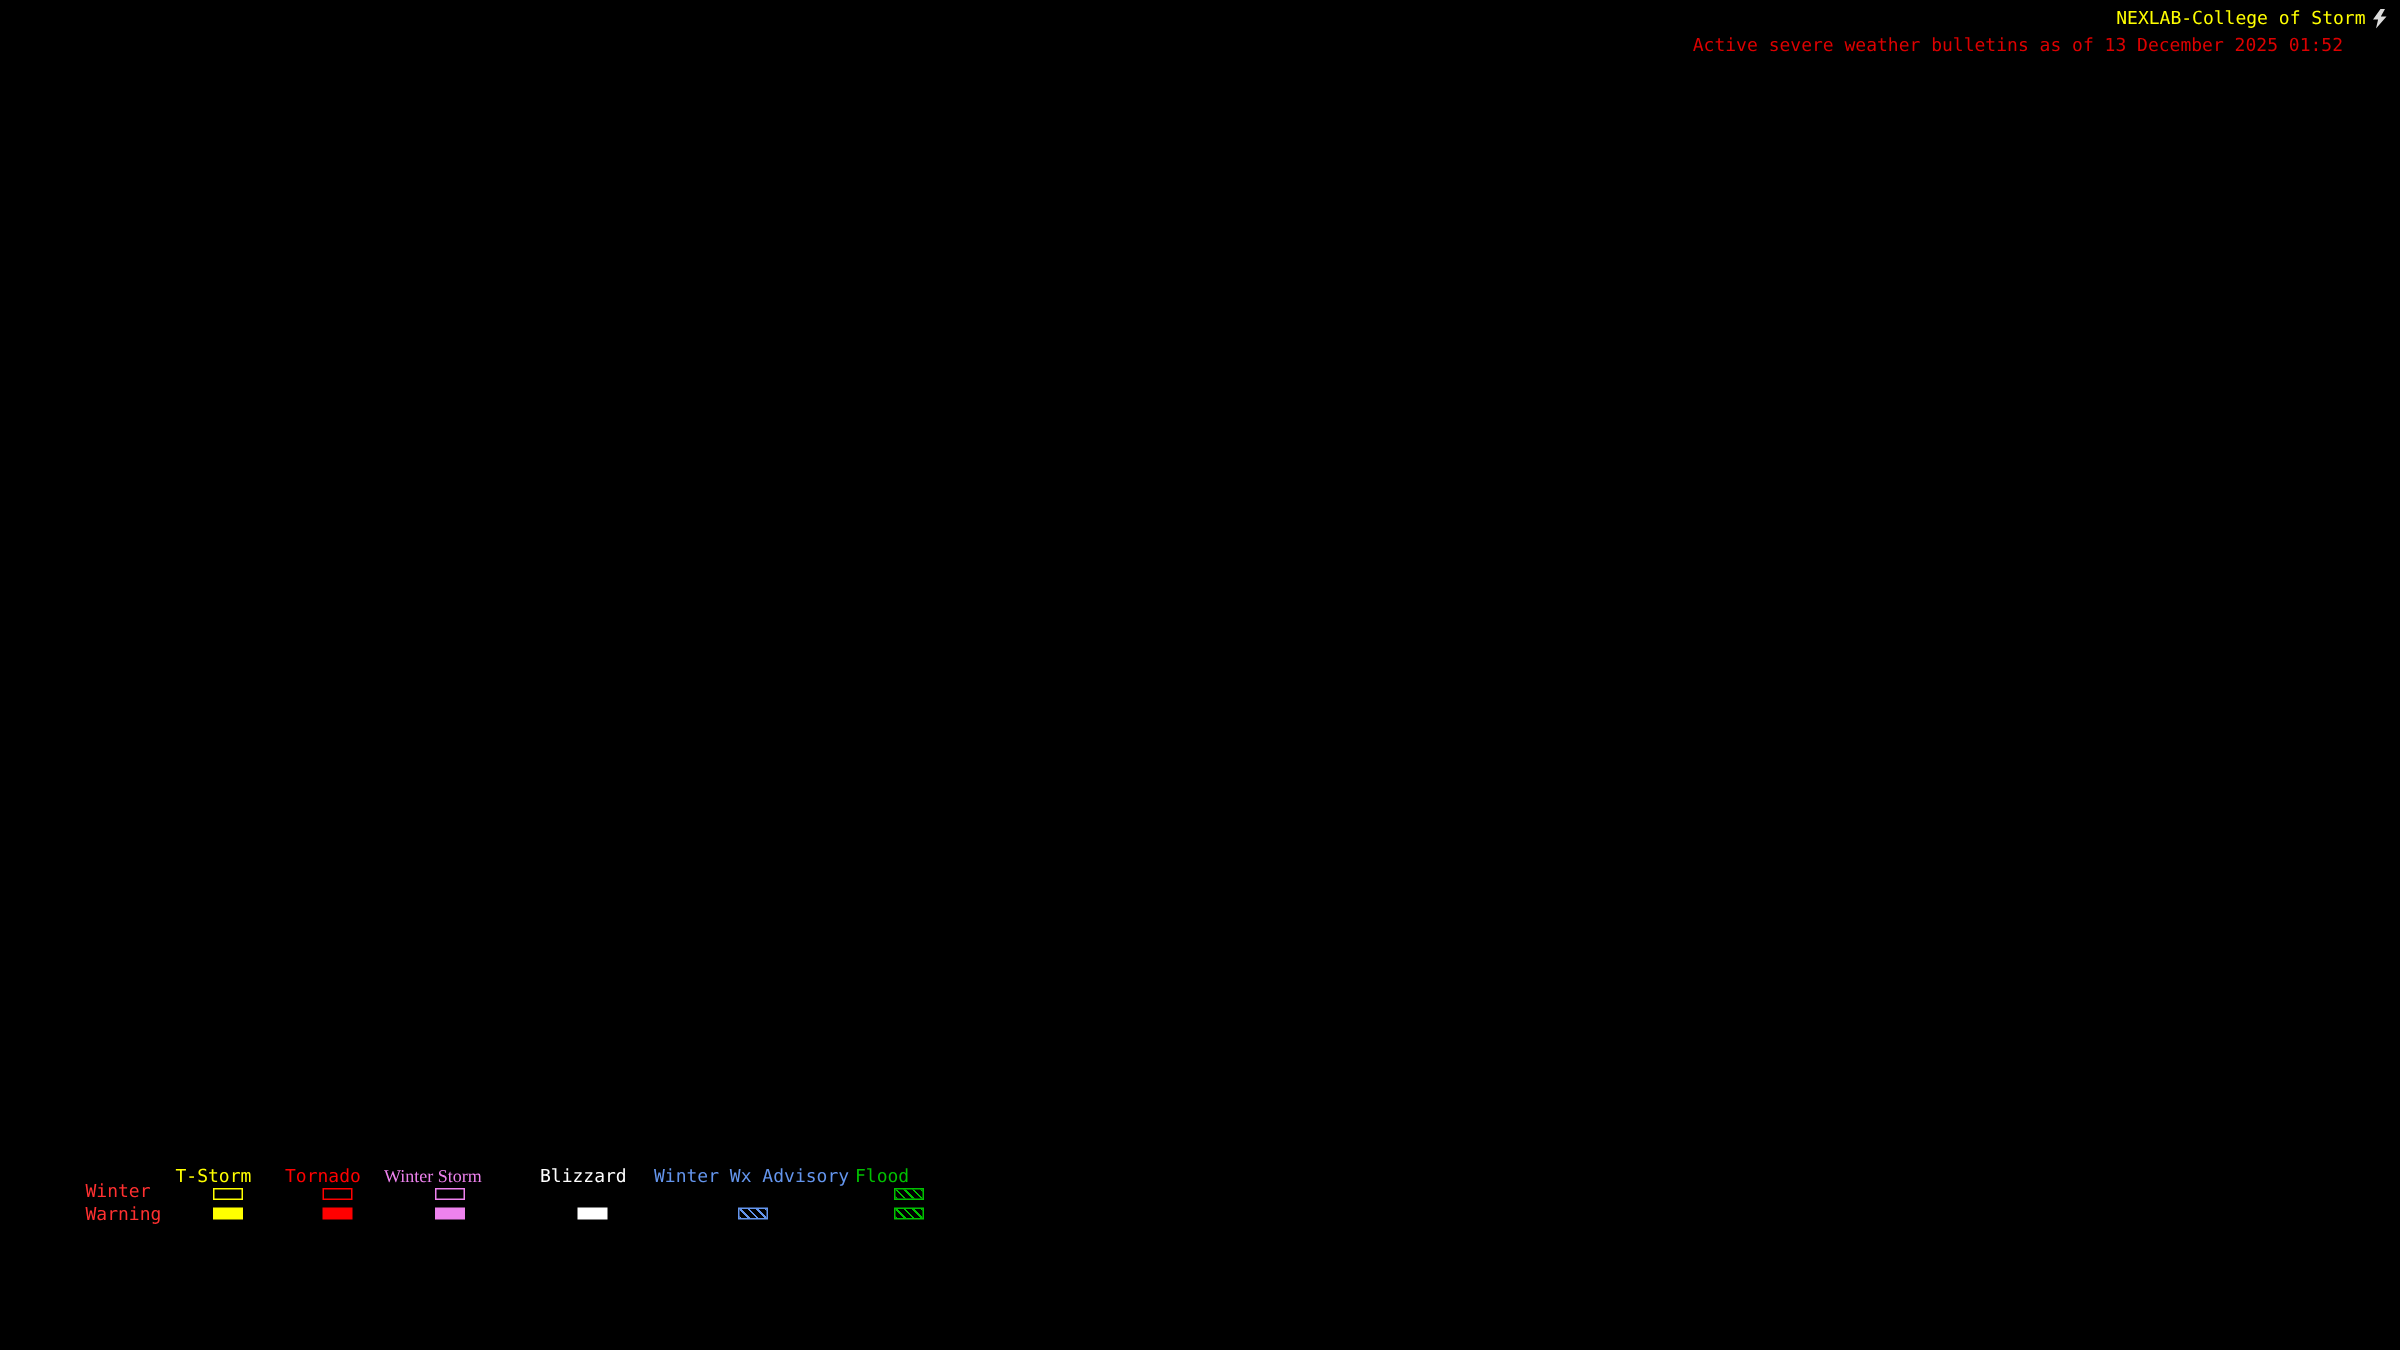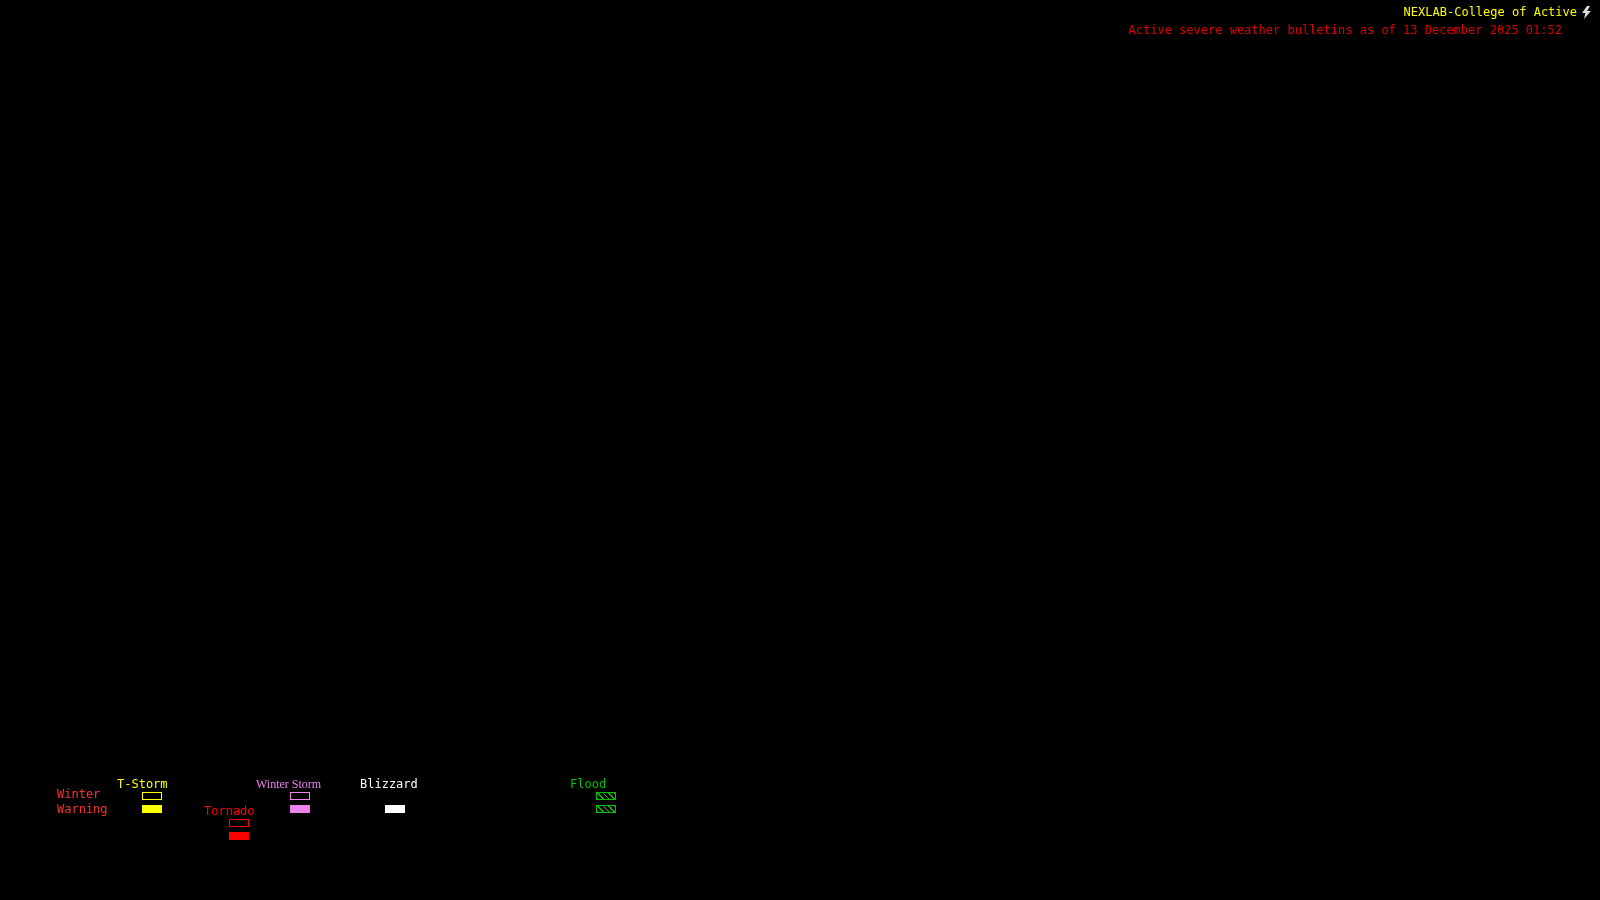--- a/index.html
+++ b/index.html
@@ -86,37 +86,37 @@
   .sw-watch { top: 16px; }
   .sw-warn  { top: 29px; }
   .sw-outline { border: 1px solid var(--c); background: transparent; }
   .sw-fill    { background: var(--c); }
   .sw-hatch   {
     border: 1px solid var(--c);
     background-image: repeating-linear-gradient(45deg, var(--c) 0px, var(--c) 1px, transparent 1px, transparent 4px);
   }
 
   .c0 { left: 117px; width: 70px; }
-  .c1 { left: 204px; width: 70px; margin-top: 27px; }
+  .c1 { left: 190px; width: 70px; }
   .c2 { left: 256px; width: 88px; font-family: Liberation Serif, serif; }
   .c3 { left: 360px; width: 70px; }
   .c4 { left: 436px; width: 132px; }
   .c5 { left: 570px; width: 72px; }
 </style>
 </head>
 <body>
 
 <div id="screen">
 
   <div class="map-area"></div>
 
   <div class="title colored" style="--c: #dd0000;">Active severe weather bulletins as of 13 December 2025 01:52</div>
 
   <div class="brand colored" style="--c: #ffff00;">
-    <span>NEXLAB-College of Active</span>
+    <span>NEXLAB-College of Storm</span>
     <span class="logo">
       <svg width="11" height="13" viewBox="0 0 11 13">
         <path d="M6 0 L1 7 L4.4 7 L3 13 L10 5 L6.2 5 L9 0 Z" fill="#dcdcdc"></path>
       </svg>
     </span>
   </div>
 
   <div class="legend">
 
     <div class="row-label watch colored" style="--c: #ff3030;">Winter</div>
@@ -140,20 +140,25 @@
       <div class="swatch sw-watch sw-outline" style="--c: #ee82ee;"></div>
       <div class="swatch sw-warn sw-fill" style="--c: #ee82ee;"></div>
     </div>
 
     <div class="col c3">
       <div class="col-label colored" style="--c: #ffffff;">Blizzard</div>
 
       <div class="swatch sw-warn sw-fill" style="--c: #ffffff;"></div>
     </div>
 
+    <div class="col c4">
+      <div class="col-label colored" style="--c: #6495ed;">Winter Wx Advisory</div>
+
+      <div class="swatch sw-warn sw-hatch" style="--c: #6495ed;"></div>
+    </div>
 
     <div class="col c5">
       <div class="col-label colored" style="--c: #00c000;">Flood</div>
       <div class="swatch sw-watch sw-hatch" style="--c: #00c000;"></div>
       <div class="swatch sw-warn sw-hatch" style="--c: #00c000;"></div>
     </div>
 
   </div>
 </div>
 

